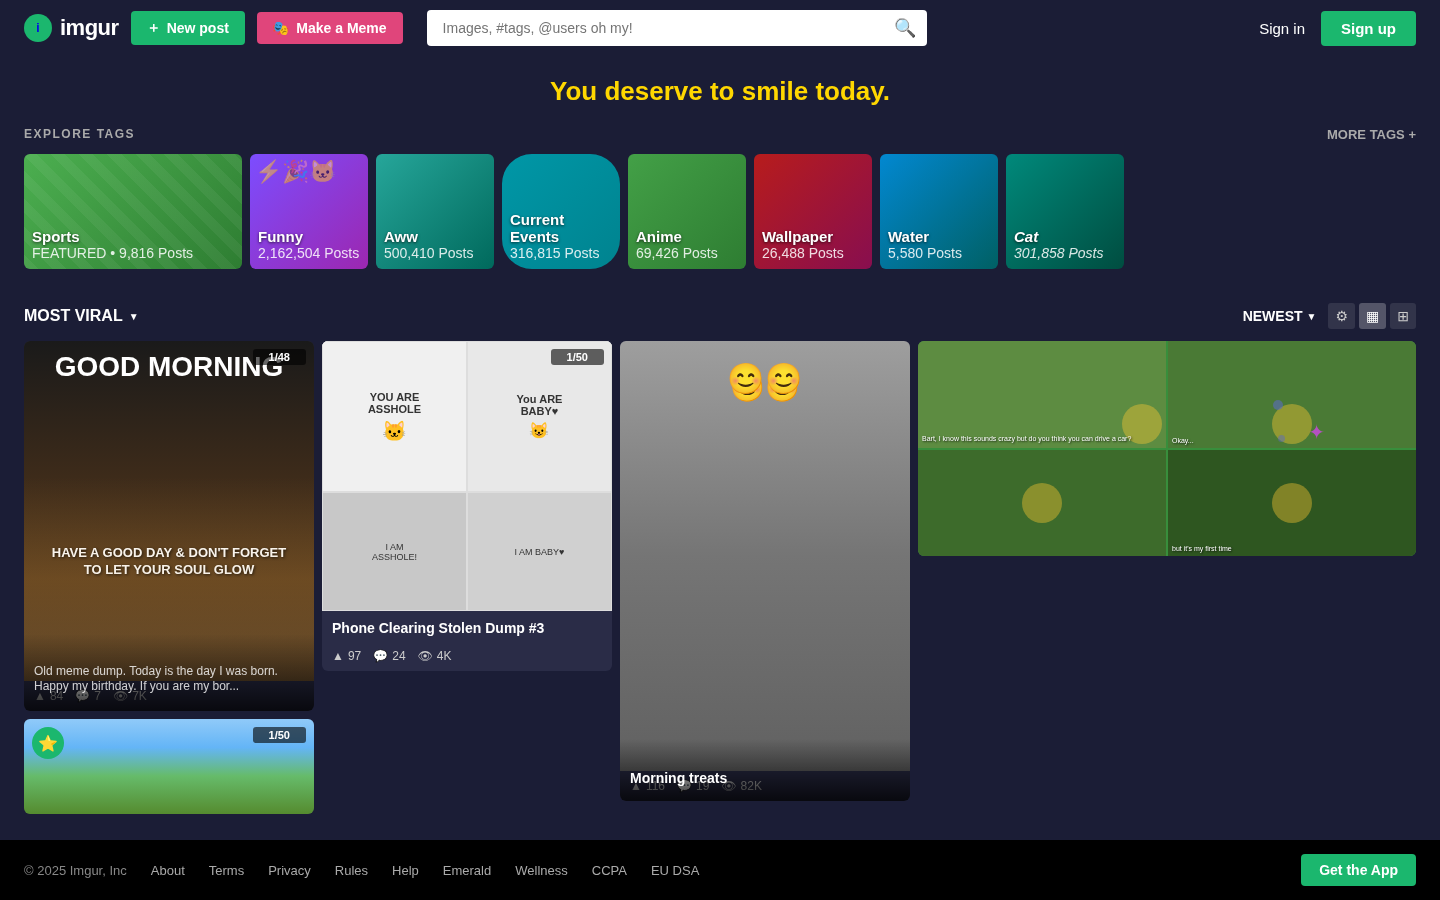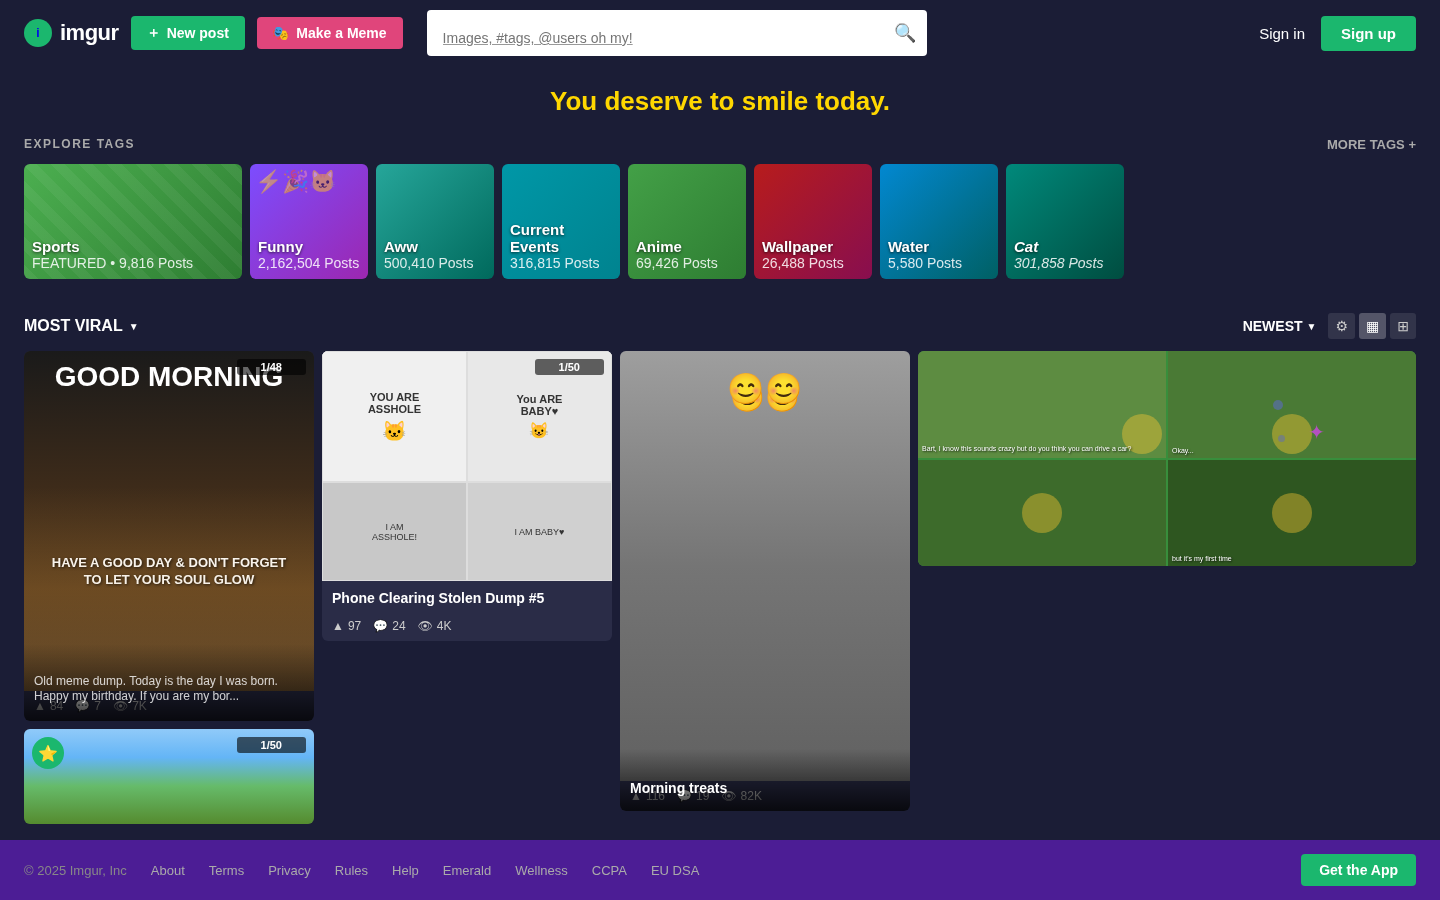--- a/index.html
+++ b/index.html
@@ -73,28 +73,27 @@
       gap: 6px;
     }
     .search-bar {
       flex: 1;
       max-width: 500px;
       margin-left: 12px;
       position: relative;
     }
     .search-bar input {
       width: 100%;
-      padding: 20px 44px 10px 16px;
+      padding: 10px 44px 10px 16px;
       border-radius: 4px;
       border: none;
       background: #fff;
       font-size: 14px;
       color: #999;
       outline: none;
-      text-decoration: underline;
     }
     .search-icon-btn {
       position: absolute;
       right: 10px;
       top: 50%;
       transform: translateY(-50%);
       background: none;
       border: none;
       cursor: pointer;
       color: #888;
@@ -203,21 +202,21 @@
 
     
     .bg-sports { background: linear-gradient(135deg, #4caf50, #2e7d32); position: relative; overflow: hidden; }
     .bg-sports::before { content: ''; position: absolute; inset: 0; background: repeating-linear-gradient(45deg, rgba(255,255,255,0.05) 0px, rgba(255,255,255,0.05) 10px, transparent 10px, transparent 20px); }
     
     .bg-funny { background: linear-gradient(135deg, #7c4dff, #9c27b0); position: relative; overflow: hidden; }
     .bg-funny::before { content: '⚡🎉🐱'; position: absolute; top: 5px; left: 5px; font-size: 22px; opacity: 0.5; }
     
     .bg-aww { background: linear-gradient(135deg, #26a69a, #00695c); }
     
-    .bg-current { background: linear-gradient(135deg, #0097a7, #00838f); }
+    .bg-current { background: linear-gradient(135deg, #0097a7, #00838f); border-radius: 30px; }
     
     .bg-anime { background: linear-gradient(135deg, #43a047, #2e7d32); }
     
     .bg-wallpaper { background: linear-gradient(135deg, #b71c1c, #880e4f); }
     
     .bg-art { background: linear-gradient(135deg, #bcaaa4, #8d6e63); }
     
     .bg-water { background: linear-gradient(135deg, #0288d1, #006064); }
     
     .bg-cat { background: linear-gradient(135deg, #00897b, #004d40); font-style: italic; }
@@ -314,21 +313,21 @@
       position: absolute;
       bottom: 0;
       left: 0;
       right: 0;
       height: 60%;
       background: linear-gradient(to bottom, transparent, rgba(200,150,80,0.3));
     }
 
     
     .phone-dump-img {
-      height: 230px;
+      height: 270px;
       background: #f0f0f0;
       display: flex;
       align-items: center;
       justify-content: center;
       font-size: 12px;
       color: #666;
       position: relative;
     }
     .phone-dump-grid {
       display: grid;
@@ -434,21 +433,21 @@
       font-size: 12px;
       color: #ccc;
     }
     .badge-count {
       position: absolute;
       top: 8px;
       right: 8px;
       background: rgba(0,0,0,0.6);
       color: #fff;
       font-size: 11px;
-      padding: 2px 24px;
+      padding: 2px 16px;
       border-radius: 3px;
       font-weight: 600;
     }
     .featured-star {
       position: absolute;
       top: 8px;
       left: 8px;
       width: 32px;
       height: 32px;
       background: #1bb76e;
@@ -463,21 +462,21 @@
     
     .deco-star { position: absolute; color: #e040fb; font-size: 20px; pointer-events: none; }
     .deco-dot { position: absolute; border-radius: 50%; background: #5c6bc0; pointer-events: none; }
 
     
     .footer {
       position: fixed;
       bottom: 0;
       left: 0;
       right: 0;
-      background: #4c1d95;
+      background: #000000;
       padding: 14px 24px;
       display: flex;
       align-items: center;
       gap: 24px;
       font-size: 13px;
       color: #888;
       z-index: 100;
     }
     .footer a {
       color: #aaa;
@@ -690,21 +689,21 @@
           <div class="comic-panel dark" style="font-size:9px; background:#c8c8c8;">
             <div>I AM<br>ASSHOLE!</div>
           </div>
           <div class="comic-panel dark" style="font-size:9px; background:#d0d0d0;">
             <div>I AM BABY♥</div>
           </div>
         </div>
       </div>
       <span class="badge-count">1/50</span>
       <div style="padding: 8px 10px 0;">
-        <div class="post-title">Phone Clearing Stolen Dump #5</div>
+        <div class="post-title">Phone Clearing Stolen Dump #3</div>
       </div>
       <div class="post-stats">
         <span class="post-stat">
           <span>▲</span>
           <span>97</span>
         </span>
         <span class="post-stat">
           <span>💬</span>
           <span>24</span>
         </span>

